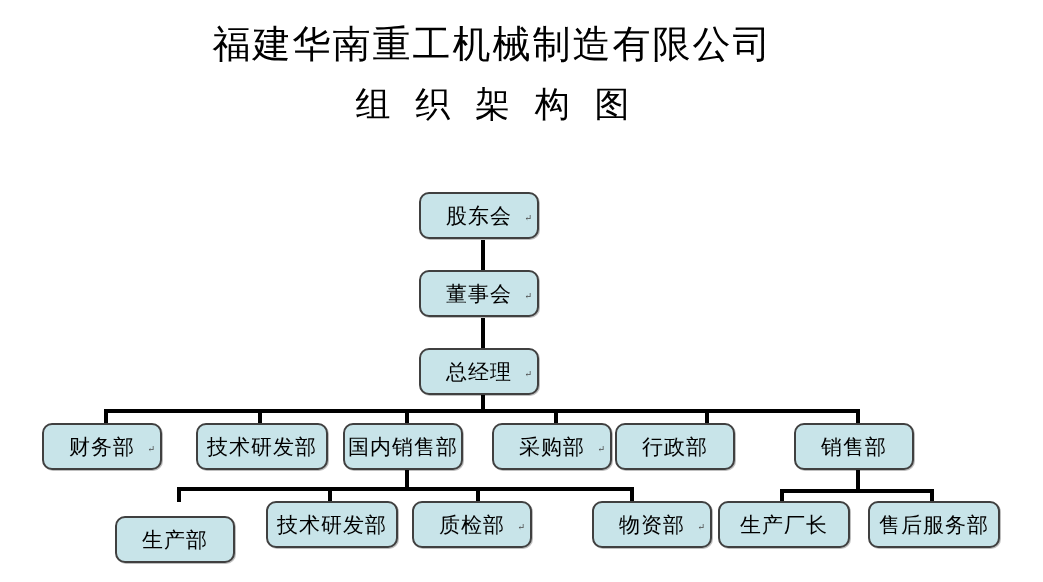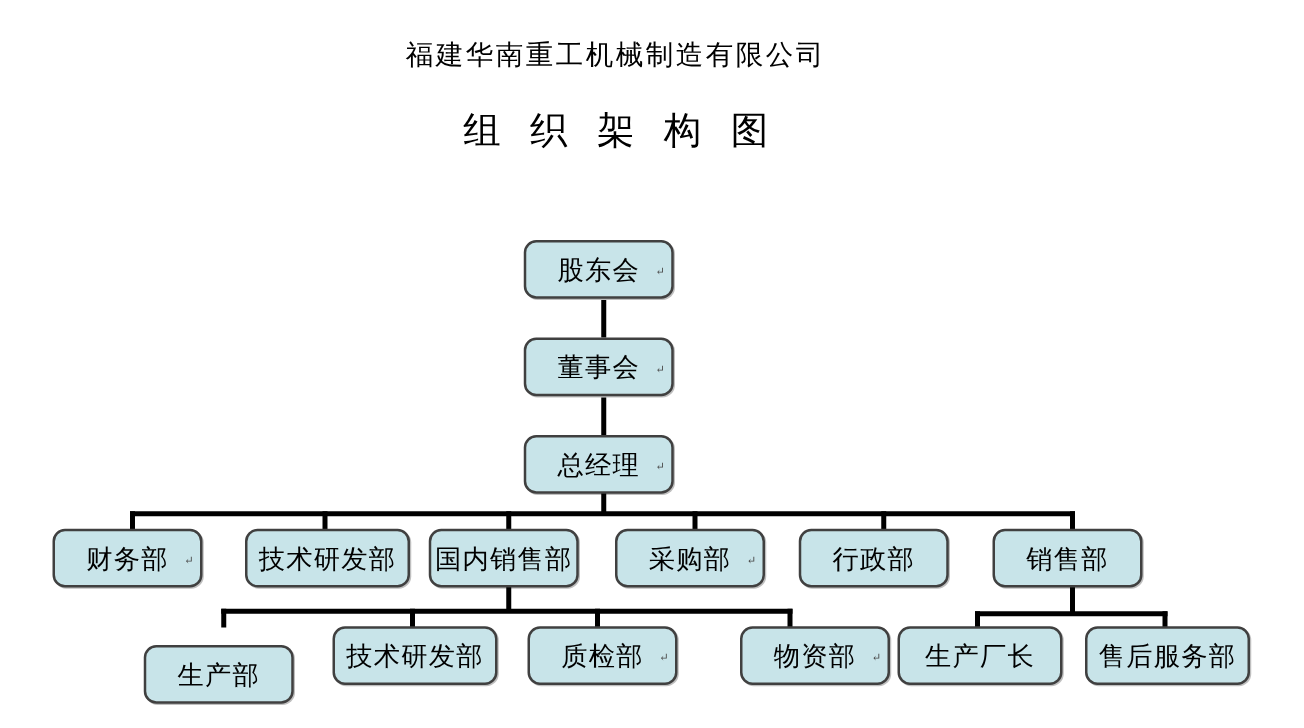--- a/index.html
+++ b/index.html
@@ -11,29 +11,29 @@
     font-family: "Liberation Serif", "DejaVu Serif", serif;
     color: var(--text, #000000);
   }
   .header {
     position: absolute;
     top: 24px; left: 0;
     width: 985px;
     text-align: center;
   }
   .title {
-    font-size: 22px;
+    font-size: 38px;
     letter-spacing: 2px;
     line-height: 40px;
     white-space: nowrap;
     text-align: center;
   }
   .subtitle {
     margin-top: 24px;
-    font-size: 30px;
+    font-size: 35px;
     letter-spacing: 8px;
     padding-left: 8px;
     line-height: 34px;
     white-space: nowrap;
   }
   .node {
     position: absolute;
     width: 120px; height: 47px;
     box-sizing: border-box;
     background: var(--node-fill, #c8e4e9);
@@ -109,34 +109,34 @@
 <div class="node wide" style="left:196px;top:423px">
   <span>技术研发部</span>
 </div>
 <div class="node" style="left:343px;top:423px">
   <span>国内销售部</span>
 </div>
 <div class="node" style="left:492px;top:423px">
   <span>采购部</span>
   <span class="mark">↵</span>
 </div>
-<div class="node" style="left:639px;top:423px">
+<div class="node" style="left:615px;top:423px">
   <span>行政部</span>
 </div>
 <div class="node" style="left:794px;top:423px">
   <span>销售部</span>
 </div>
 
 <div class="node" style="left:115px;top:516px">
   <span>生产部</span>
 </div>
 <div class="node wide" style="left:266px;top:501px">
   <span>技术研发部</span>
 </div>
-<div class="node" style="left:422px;top:501px">
+<div class="node" style="left:412px;top:501px">
   <span>质检部</span>
   <span class="mark">↵</span>
 </div>
 <div class="node" style="left:592px;top:501px">
   <span>物资部</span>
   <span class="mark">↵</span>
 </div>
 <div class="node wide" style="left:718px;top:501px">
   <span>生产厂长</span>
 </div>

